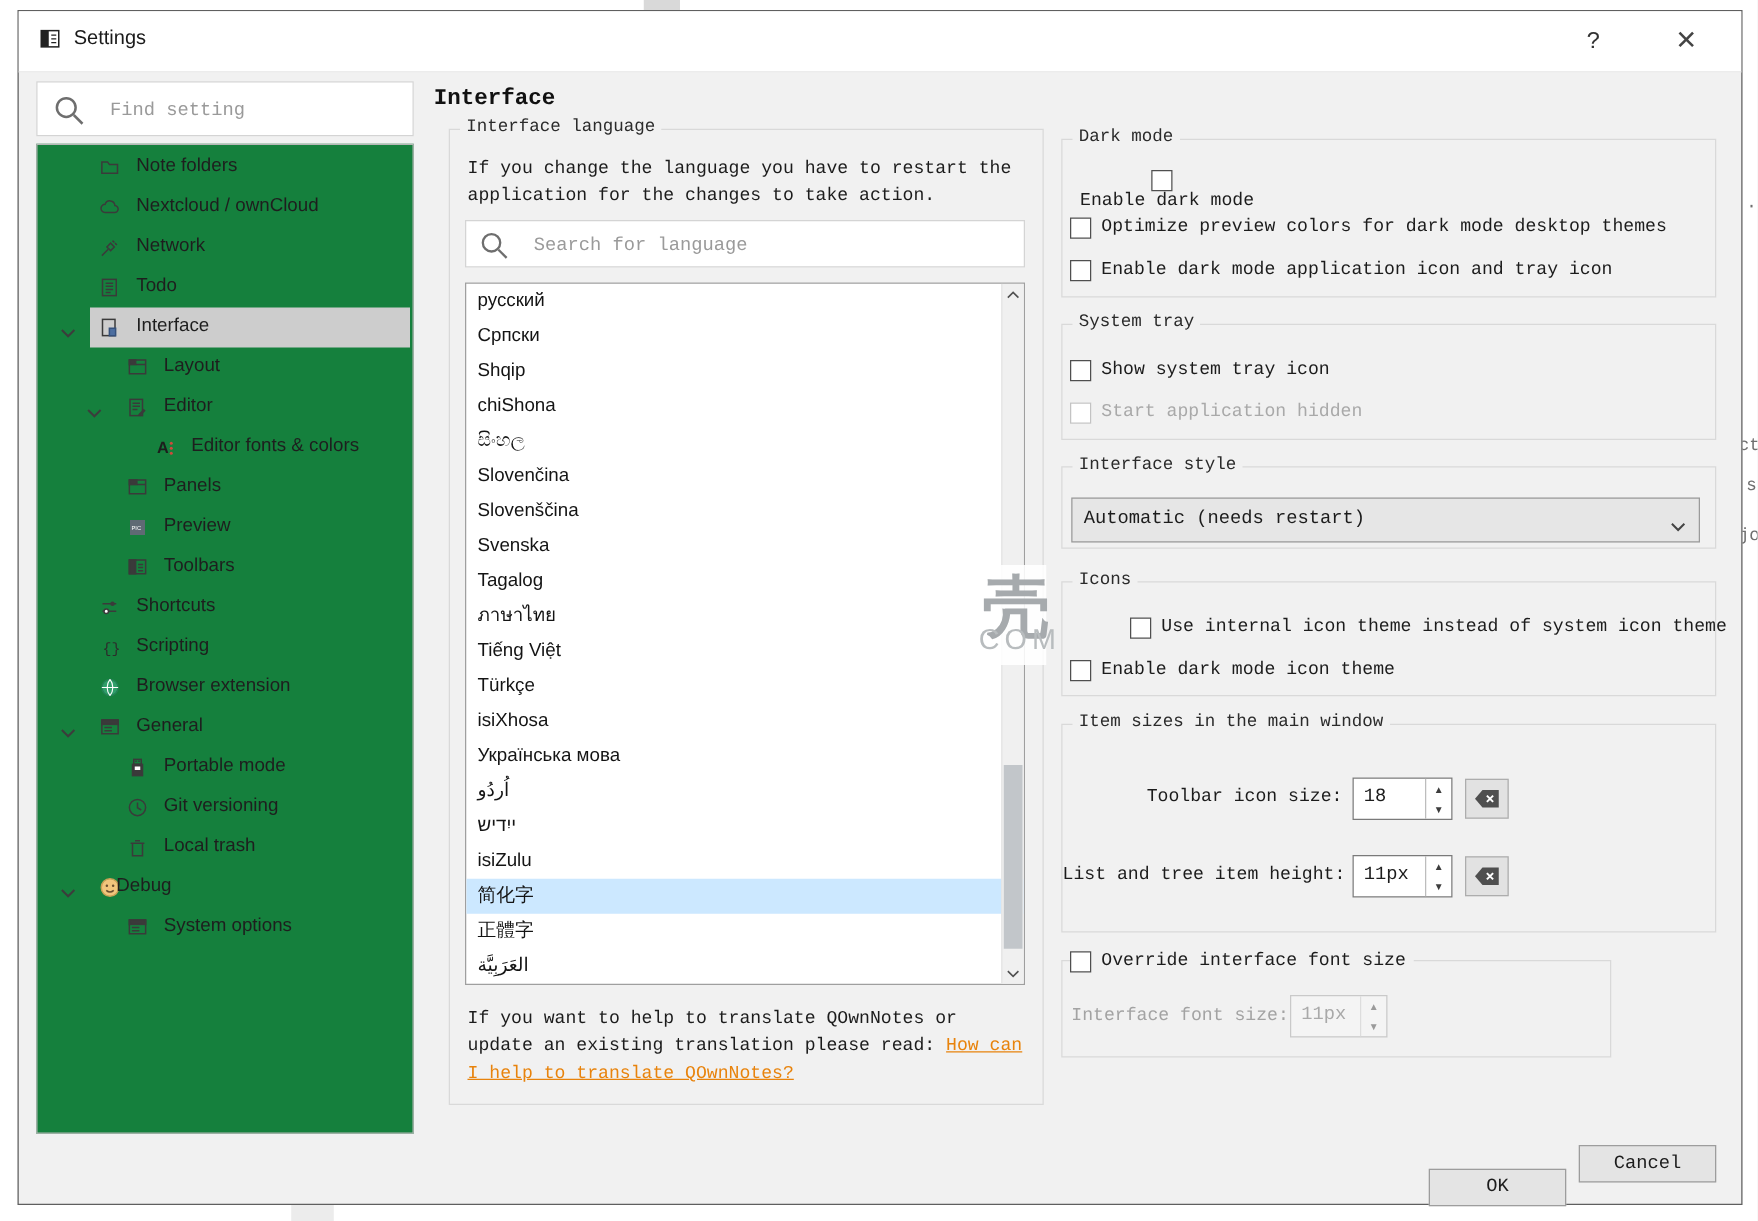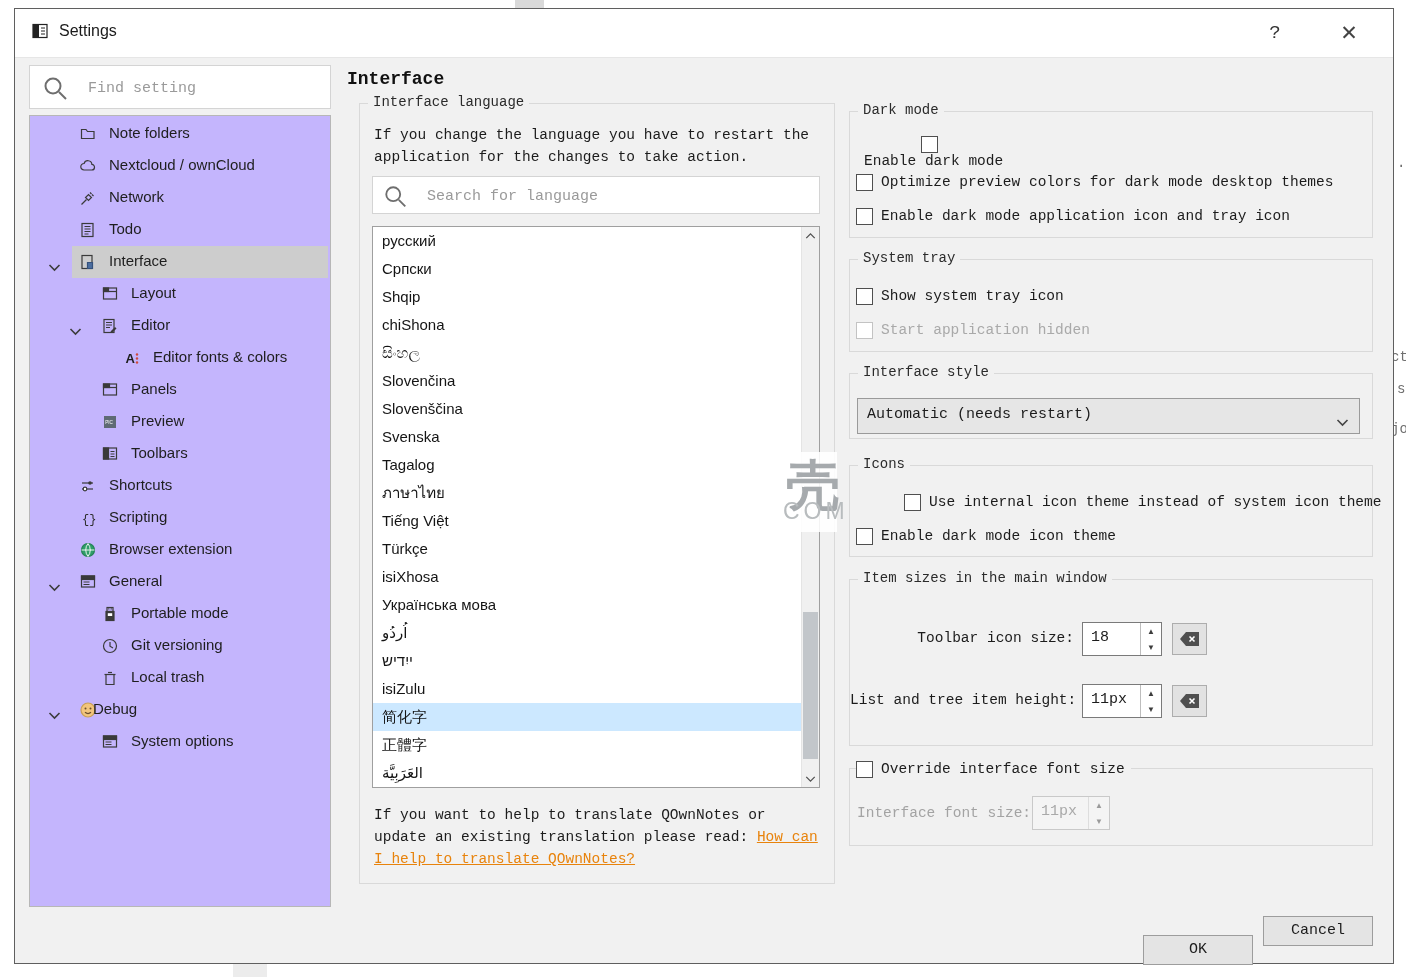--- a/index.html
+++ b/index.html
@@ -19,21 +19,21 @@
   .cap-help{right:96px;}
   .cap-close{right:22px;font-size:21px;color:#444;}
 
   
   .side-search{position:absolute;left:14px;top:56px;width:302px;height:44px;background:#fff;
                border:1px solid #d4d4d4;box-sizing:border-box;}
   .side-search .mag{position:absolute;left:12px;top:9px;}
   .side-search input{position:absolute;left:56px;top:8px;width:230px;height:26px;border:none;outline:none;
                font-family:"Liberation Mono","DejaVu Sans Mono",monospace;font-size:15px;color:#555;background:transparent;}
   .side-search input::placeholder{color:#9a9a9a;}
-  .tree{position:absolute;left:14px;top:106px;width:302px;height:792px;background:#c4b5fd;
+  .tree{position:absolute;left:14px;top:106px;width:302px;height:792px;background:#15803d;
         border:1px solid #b7b7b7;box-sizing:border-box;overflow:hidden;padding-top:2px;}
   .tree-row{position:relative;height:32px;}
   .tree-row .hl{position:absolute;left:42px;right:2px;top:0;bottom:0;background:#cdcdcd;}
   .tree-row .chev{position:absolute;top:12px;}
   .tree-row .ticon{position:absolute;top:7px;}
   .tree-row .tlabel{position:absolute;top:6px;font-size:15px;color:#1e1e1e;white-space:nowrap;}
 
   
   .page-title{position:absolute;left:332px;top:60px;font-size:18px;font-weight:bold;color:#111;}
   .group{position:absolute;border:1px solid #d9d9d9;box-sizing:border-box;}
@@ -447,21 +447,21 @@
         </div>
     </div>
     <div class="clear-btn" style="left:322px;top:105px;">
       <svg width="22" height="18" viewBox="0 0 22 18">
           <path d="M7 2 h13 v14 H7 L1 9 Z" fill="#4f4f4f"></path>
           <path d="M10.5 6.5l5 5M15.5 6.5l-5 5" stroke="#fff" stroke-width="1.6"></path>
         </svg>
     </div>
   </div>
 
-  <div class="group" style="left:834px;top:759px;width:524px;height:78px;">
+  <div class="group" style="left:834px;top:759px;width:440px;height:78px;">
     <div class="cb-row" style="top:-12px;left:6px;background:#f1f1f1;padding-right:6px;">
       <span class="cb"></span>
       <span class="cb-label mono">Override interface font size</span>
     </div>
     <div class="sizerow-label mono" style="left:7px;width:190px;text-align:left;top:36px;color:#a3a3a3;">Interface font size:</div>
     <div class="spinbox disabled" style="left:182px;top:27px;width:78px;">
       <input class="mono" value="11px" style="">
       <div class="spin-col" style="border-left-color:#ddd;">
           <div class="spin-up">▲</div>
           <div class="spin-dn">▼</div>

